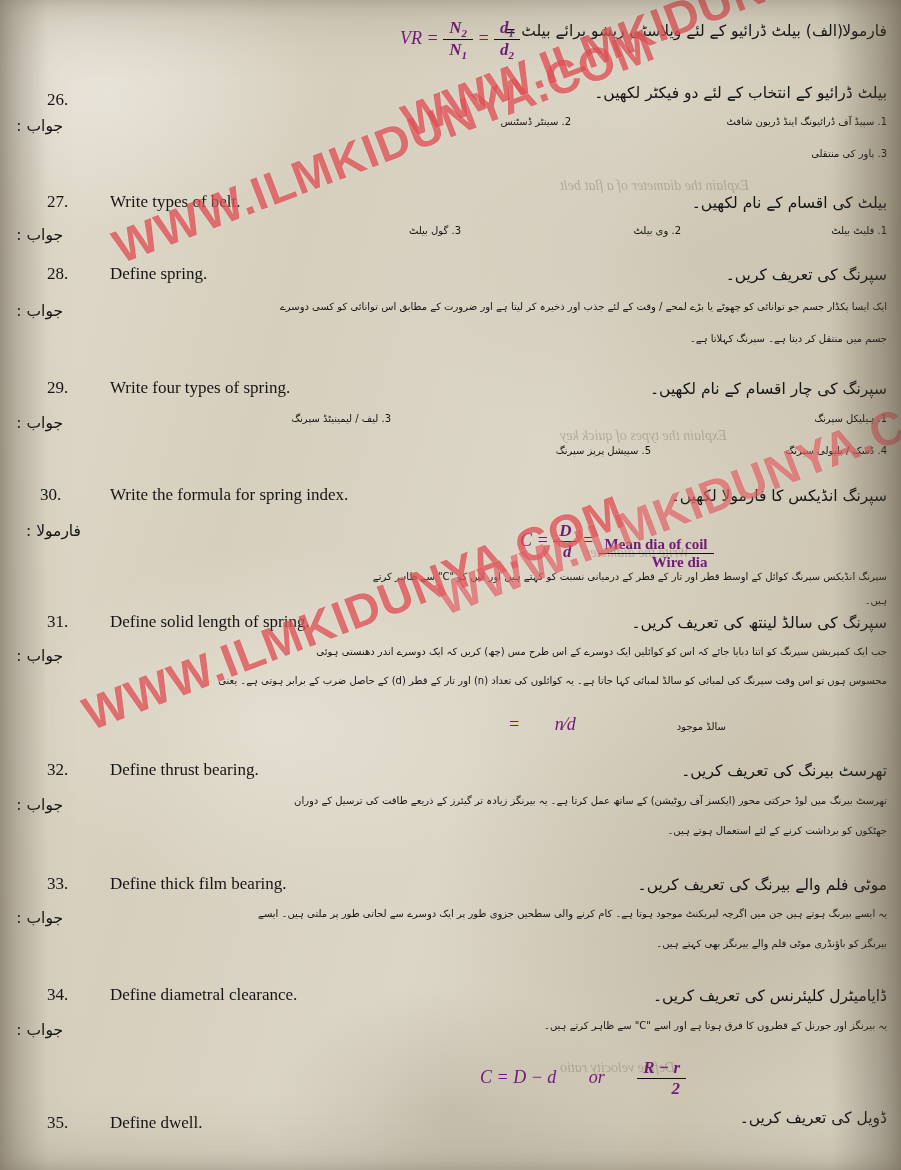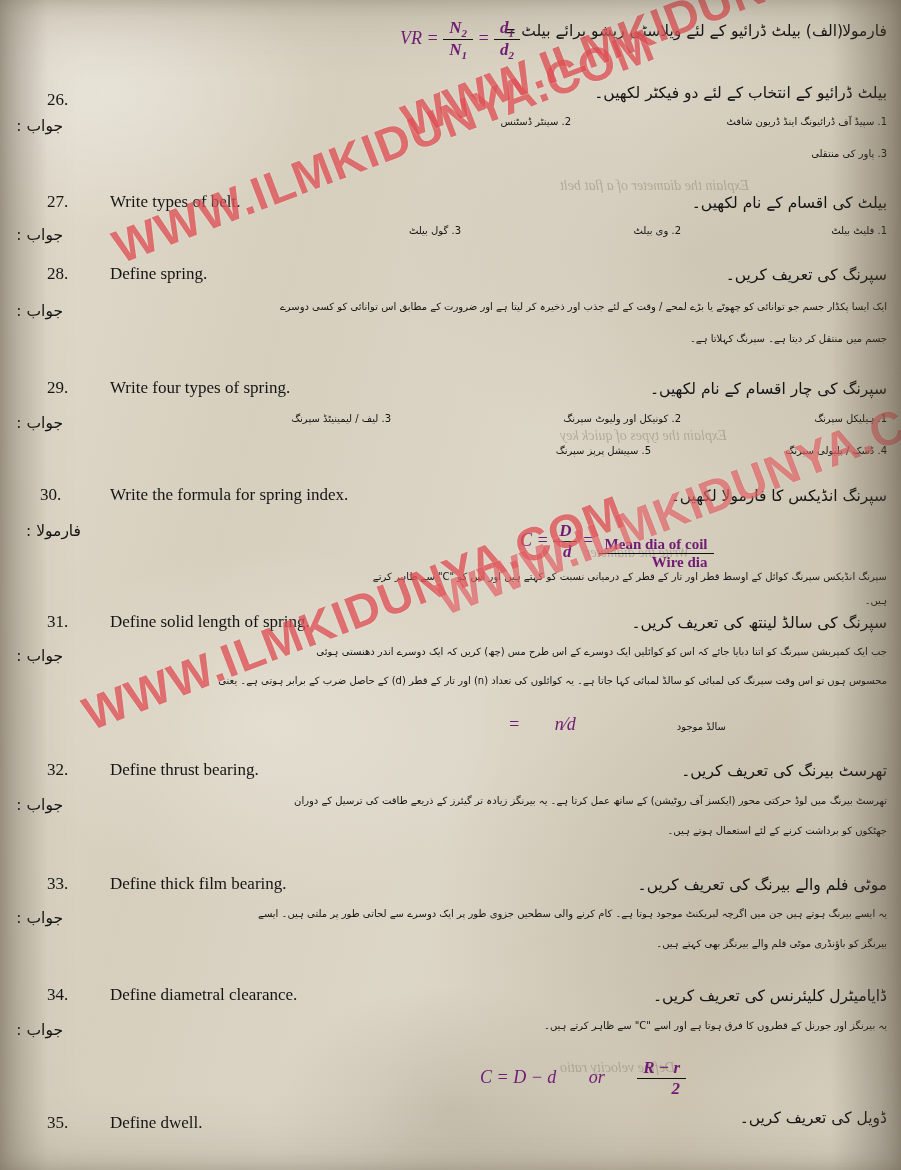--- a/index.html
+++ b/index.html
@@ -199,21 +199,20 @@
     <div class="urdu u-lab" style="right:838px; top:298px; width:52px;">جواب :</div>
     <div class="urdu u-ans" style="right:14px; top:298px; width:780px;">ایک ایسا پکڈار جسم جو توانائی کو چھوٹے یا بڑے لمحے / وقت کے لئے جذب اور ذخیرہ کر لیتا ہے اور ضرورت کے مطابق اس توانائی کو کسی دوسرے</div>
     <div class="urdu u-ans" style="right:14px; top:330px; width:780px;">جسم میں منتقل کر دیتا ہے۔ سپرنگ کہلاتا ہے۔</div>
 
     <div class="qnum" style="left:47px; top:378px;">29.</div>
     <div class="qtext" style="left:110px; top:378px;">Write four types of spring.</div>
     <div class="urdu u-head" style="right:14px; top:376px; width:420px;">سپرنگ کی چار اقسام کے نام لکھیں۔</div>
 
     <div class="urdu u-lab" style="right:838px; top:410px; width:52px;">جواب :</div>
     <div class="urdu u-ans" style="right:14px; top:410px; width:180px;">1.  ہیلیکل سپرنگ</div>
-    <div class="urdu u-ans" style="right:220px; top:410px; width:220px;">2.  کونیکل اور ولیوٹ سپرنگ</div>
     <div class="urdu u-ans" style="right:510px; top:410px; width:220px;">3.  لیف / لیمینیٹڈ سپرنگ</div>
     <div class="urdu u-ans" style="right:14px; top:442px; width:200px;">4.  ڈسک / بلیولی سپرنگ</div>
     <div class="urdu u-ans" style="right:250px; top:442px; width:230px;">5.  سپیشل پرپز سپرنگ</div>
 
     <div class="qnum" style="left:40px; top:485px;">30.</div>
     <div class="qtext" style="left:110px; top:485px;">Write the formula for spring index.</div>
     <div class="urdu u-head" style="right:14px; top:483px; width:420px;">سپرنگ انڈیکس کا فارمولا لکھیں۔</div>
 
     <div class="urdu u-lab" style="right:820px; top:518px; width:70px;">فارمولا :</div>
     <div class="formula" style="left:520px; top:512px; font-size:18px;">

